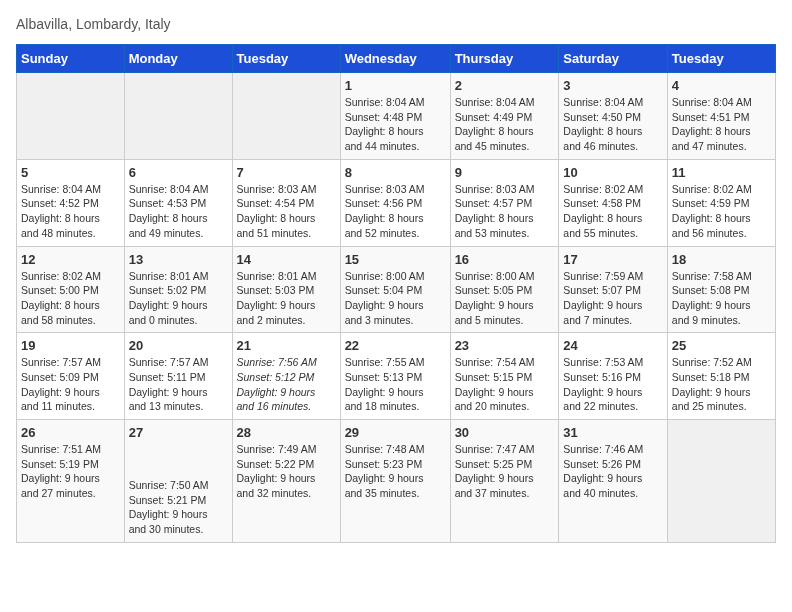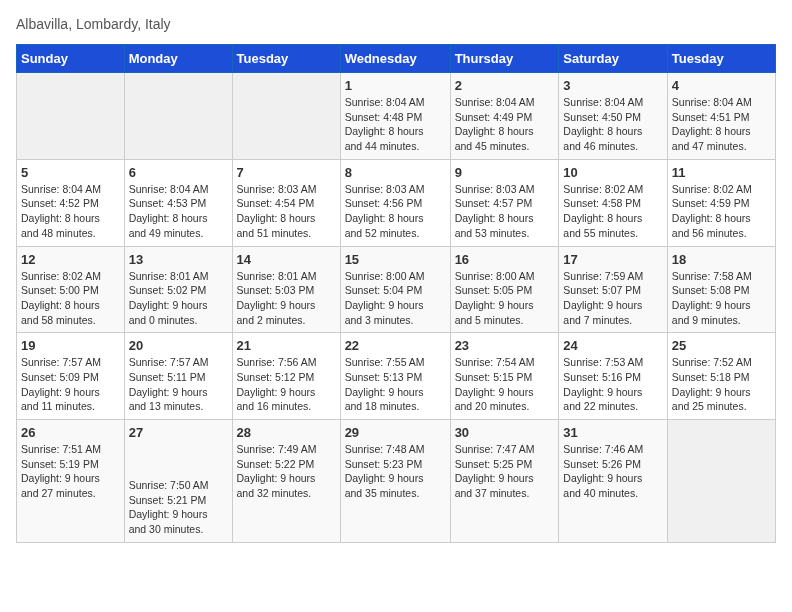--- a/index.html
+++ b/index.html
@@ -256,21 +256,21 @@
         </td>
         <td>
           <span class="day-num">20</span>
           <div class="day-info" style="white-space: pre-line;">Sunrise: 7:57 AM
 Sunset: 5:11 PM
 Daylight: 9 hours
 and 13 minutes.</div>
         </td>
         <td>
           <span class="day-num">21</span>
-          <div class="day-info" style="white-space: pre-line;">Sunrise: 7:56 AM
+          <div class="day-info" style="white-space: pre-line; font-style: italic;">Sunrise: 7:56 AM
 Sunset: 5:12 PM
 Daylight: 9 hours
 and 16 minutes.</div>
         </td>
         <td>
           <span class="day-num">22</span>
           <div class="day-info" style="white-space: pre-line;">Sunrise: 7:55 AM
 Sunset: 5:13 PM
 Daylight: 9 hours
 and 18 minutes.</div>

